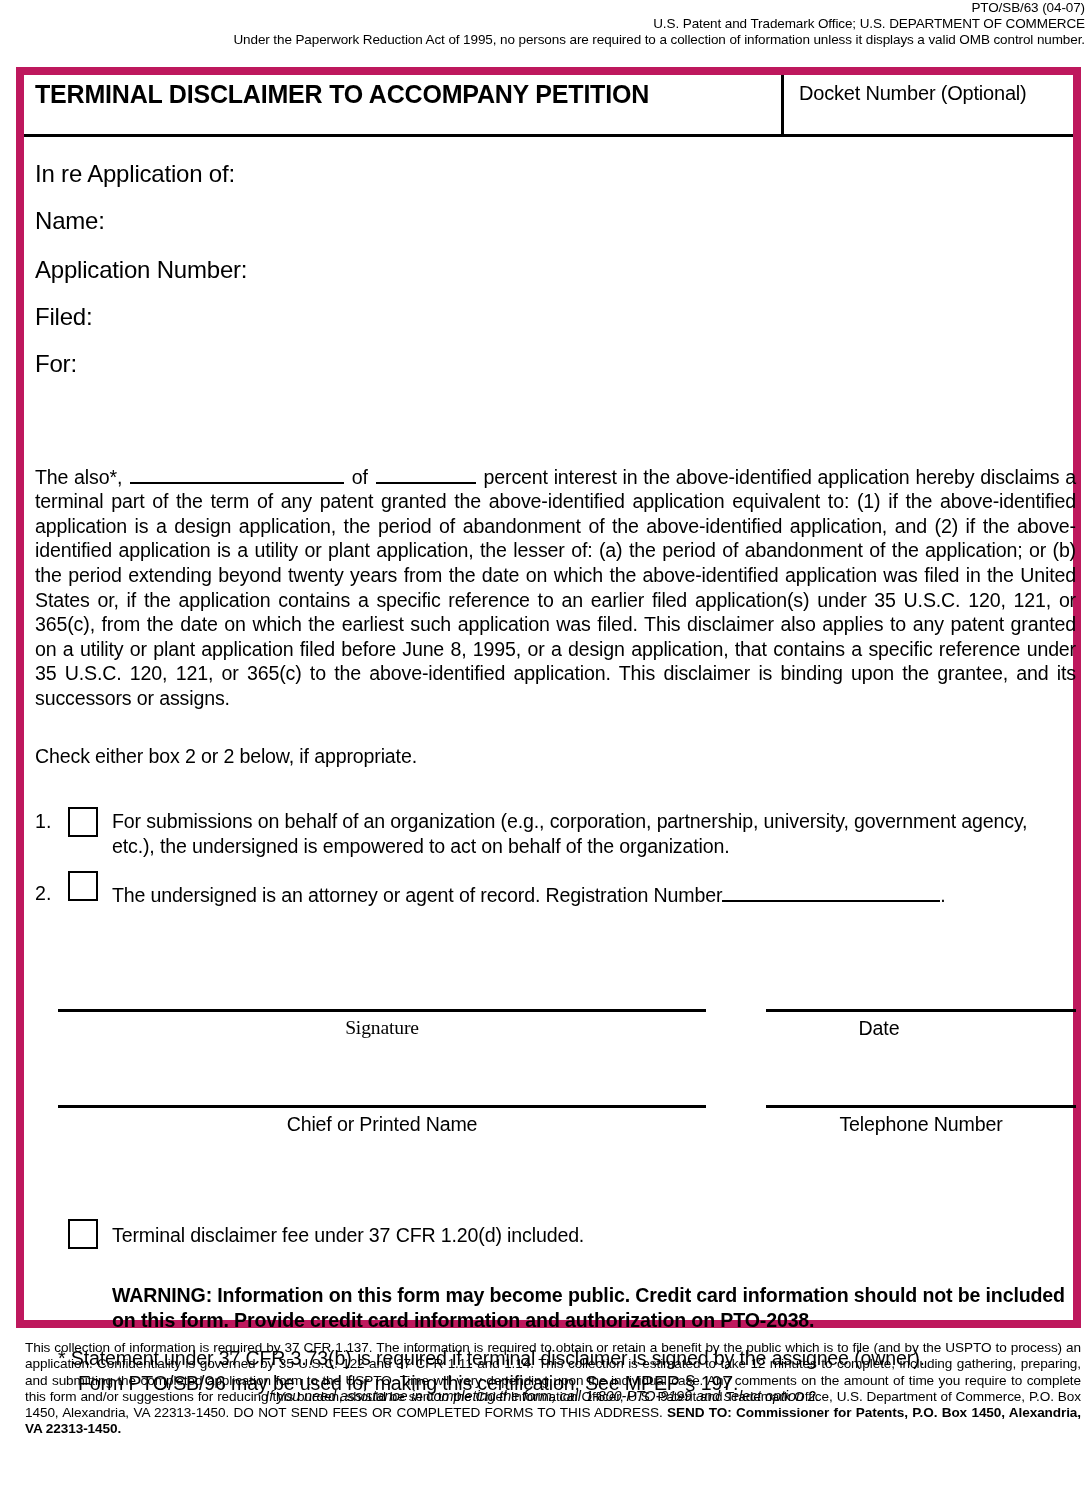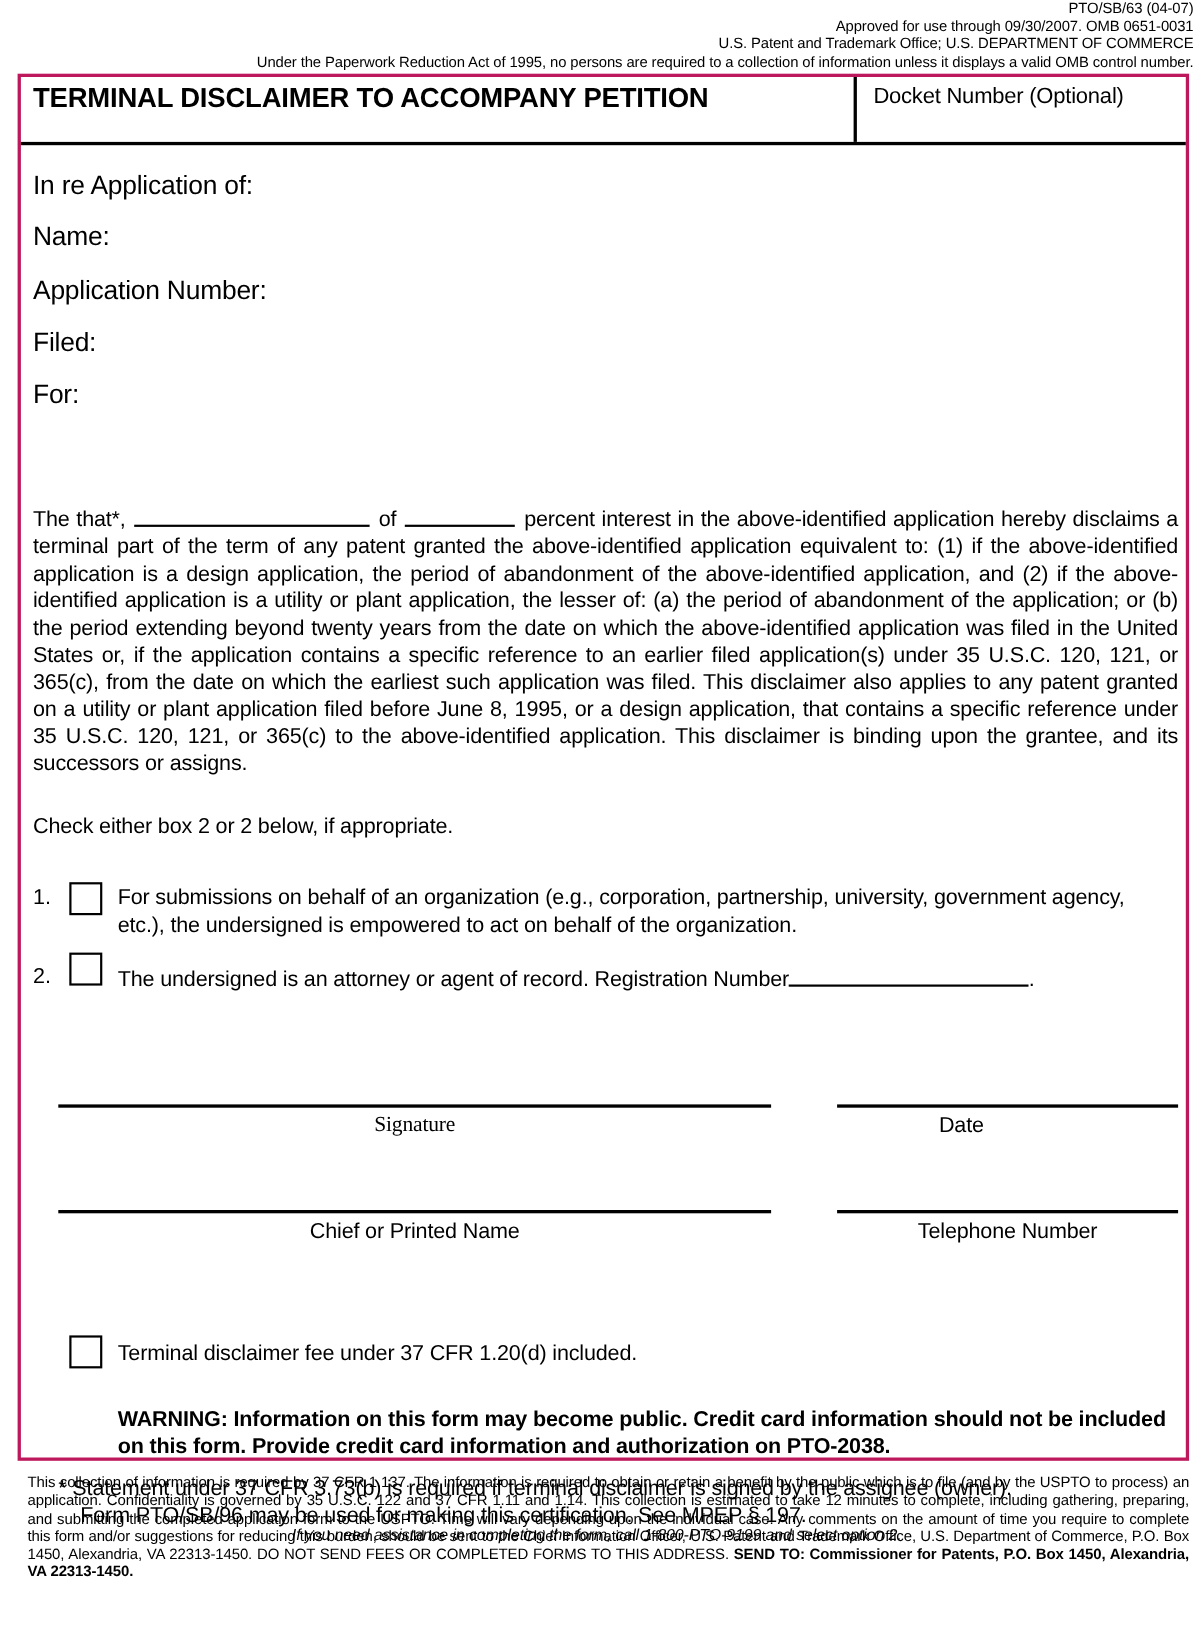--- a/index.html
+++ b/index.html
@@ -29,21 +29,21 @@
   }
   .top-header div { white-space: nowrap; }
 
   
   .form-frame {
     position: absolute;
     left: 16px;
     top: 67px;
     width: 1065px;
     height: 1261px;
-    border: 3px solid #be185d;
+    border: 8px solid #be185d;
     box-sizing: border-box;
   }
 
   
   .title-row {
     position: absolute;
     left: 0; top: 0;
     width: 100%;
     height: 62px;
     border-bottom: 3px solid #000;
@@ -180,21 +180,20 @@
     font-size: 14.5px;
     font-style: italic;
     letter-spacing: -0.1px;
   }
 </style>
 </head>
 <body>
 
 <div class="top-header">
   <div>PTO/SB/63 (04-07)</div>
-  <div>Approved for use through 09/30/2007. OMB 0651-0031</div>
   <div>U.S. Patent and Trademark Office; U.S. DEPARTMENT OF COMMERCE</div>
   <div>Under the Paperwork Reduction Act of 1995, no persons are required to a collection of information unless it displays a valid OMB control number.</div>
 </div>
 
 <div class="form-frame">
 
   <div class="title-row">
     <div class="title-cell"></div>
     <div class="title-text">TERMINAL DISCLAIMER TO ACCOMPANY PETITION</div>
     <div class="docket-text">Docket Number (Optional)</div>
@@ -202,21 +201,21 @@
 
   <div class="body-area">
 
     <div class="appl-line" style="top:23px;">In re Application of:</div>
     <div class="appl-line" style="top:70px;">Name:</div>
     <div class="appl-line" style="top:119px;">Application Number:</div>
     <div class="appl-line" style="top:166px;">Filed:</div>
     <div class="appl-line" style="top:213px;">For:</div>
 
     <div class="para" style="top:326px;">
-      <span>The that*,</span>
+      <span>The also*,</span>
       <span class="blank-line" style="width:214px;"></span>
       <span>of</span>
       <span class="blank-line" style="width:100px;"></span>
       <span>percent interest in the above-identified application hereby disclaims a terminal part of the term of any patent granted the above-identified application equivalent to: (1) if the above-identified application is a design application, the period of abandonment of the above-identified application, and (2) if the above-identified application is a utility or plant application, the lesser of: (a) the period of abandonment of the application; or (b) the period extending beyond twenty years from the date on which the above-identified application was filed in the United States or, if the application contains a specific reference to an earlier filed application(s) under 35 U.S.C. 120, 121, or 365(c), from the date on which the earliest such application was filed. This disclaimer also applies to any patent granted on a utility or plant application filed before June 8, 1995, or a design application, that contains a specific reference under 35 U.S.C. 120, 121, or 365(c) to the above-identified application. This disclaimer is binding upon the grantee, and its successors or assigns.</span>
     </div>
 
     <div class="para nojust" style="top:607px;">Check either box 2 or 2 below, if appropriate.</div>
 
     <div class="cbnum" style="left:11px; top:673px;">1.</div>
     <div class="checkbox" style="left:44px; top:670px; width:30px; height:30px;"></div>

